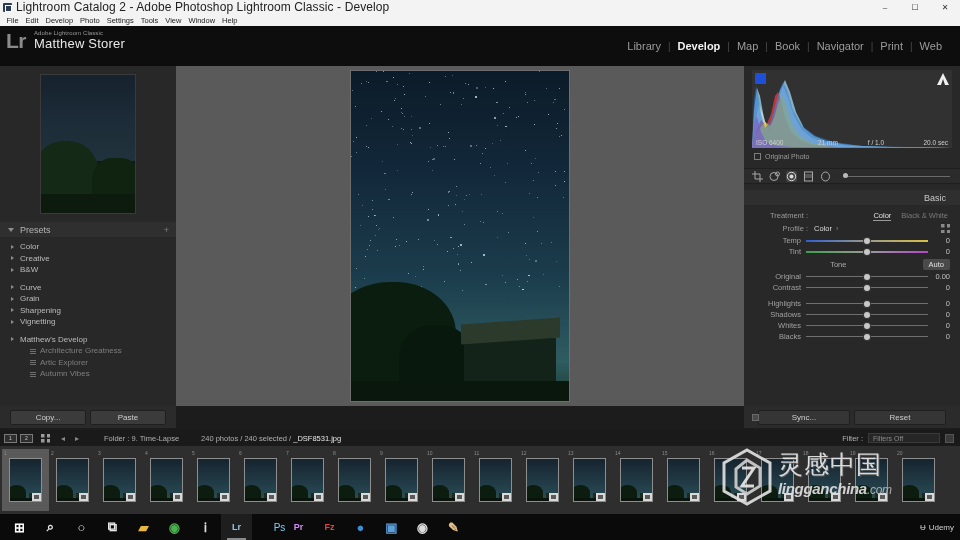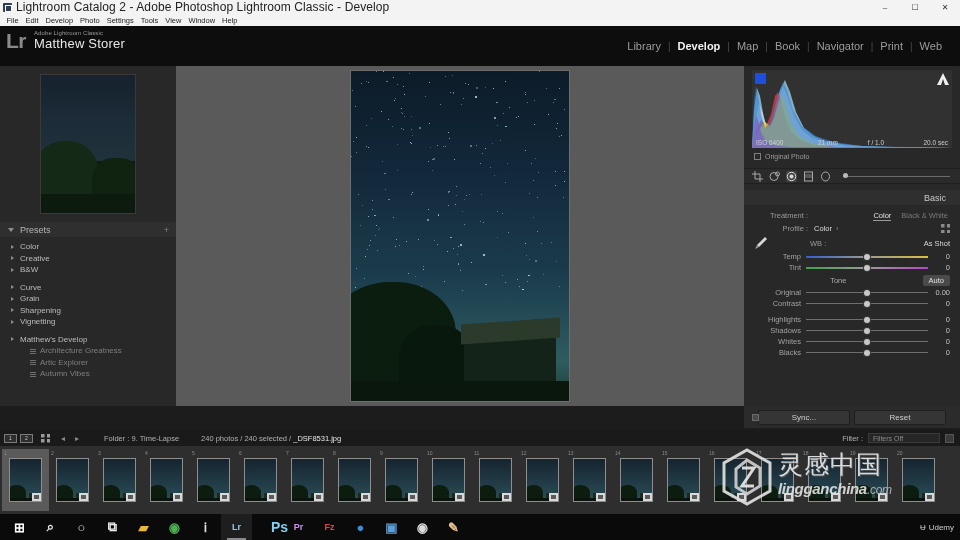--- a/index.html
+++ b/index.html
@@ -772,30 +772,20 @@
         </span>
     </div>
 
     <div class="row">
       <span class="lbl">Profile :</span>
       <span class="profile-val">Color</span>
       <span class="profile-val" style="margin-left:4px;color:#8a8a8a">›</span>
       <span class="profile-grid"></span>
     </div>
 
-    <div class="row wb-row">
-      <span class="eyedropper">
-        <svg width="14" height="14" viewBox="0 0 14 14">
-            <path d="M11,1 L13,3 L7,9 L5,11 L3,9 L5,7 Z" fill="#d8d8d8"></path>
-            <path d="M3,9 L1,13 L5,11" fill="#9a9a9a"></path>
-          </svg>
-      </span>
-      <span class="wb-lbl">WB :</span>
-      <span class="wb-val">As Shot</span>
-    </div>
 
     <div id="wbsliders">
         <div class="slider-row">
           <span class="sl-lbl">Temp</span>
           <span class="sl-track">
             <span class="sl-line temp"></span>
             <span class="sl-knob" style="left: 50%;"></span>
           </span>
           <span class="sl-val">0</span>
         </div>
@@ -862,20 +852,24 @@
           <span class="sl-lbl">Blacks</span>
           <span class="sl-track">
             <span class="sl-line"></span>
             <span class="sl-knob" style="left: 50%;"></span>
           </span>
           <span class="sl-val">0</span>
         </div>
       </div>
   </div>
 
+  <div class="left-tools">
+    <div class="lt-btn">Copy...</div>
+    <div class="lt-btn">Paste</div>
+  </div>
 
 
   <div class="right-tools">
     <span class="sync-check"></span>
     <div class="rt-btn">Sync...</div>
     <div class="rt-btn">Reset</div>
   </div>
 
   <div class="fs-bar">
     <span class="fs-sq">1</span>
@@ -1128,21 +1122,21 @@
       <div class="tb-item">
         <span style="color: rgb(76, 175, 80); font-size: 13px; font-weight: bold;">◉</span>
       </div>
       <div class="tb-item">
         <span style="color: rgb(220, 220, 220); font-size: 13px; font-weight: bold;">ℹ</span>
       </div>
       <div class="tb-item active">
         <span style="color: rgb(143, 200, 240); font-size: 9px; font-weight: bold;">Lr</span>
       </div>
       <div class="tb-item">
-        <span style="color: rgb(127, 208, 245); font-size: 14px; font-weight: bold; padding-left: 24px;">Ps</span>
+        <span style="color: rgb(127, 208, 245); font-size: 10px; font-weight: normal; padding-left: 24px;">Ps</span>
       </div>
       <div class="tb-item">
         <span style="color: rgb(213, 140, 245); font-size: 9px; font-weight: bold;">Pr</span>
       </div>
       <div class="tb-item">
         <span style="color: rgb(232, 64, 60); font-size: 9px; font-weight: bold;">Fz</span>
       </div>
       <div class="tb-item">
         <span style="color: rgb(59, 143, 216); font-size: 13px; font-weight: bold;">●</span>
       </div>

